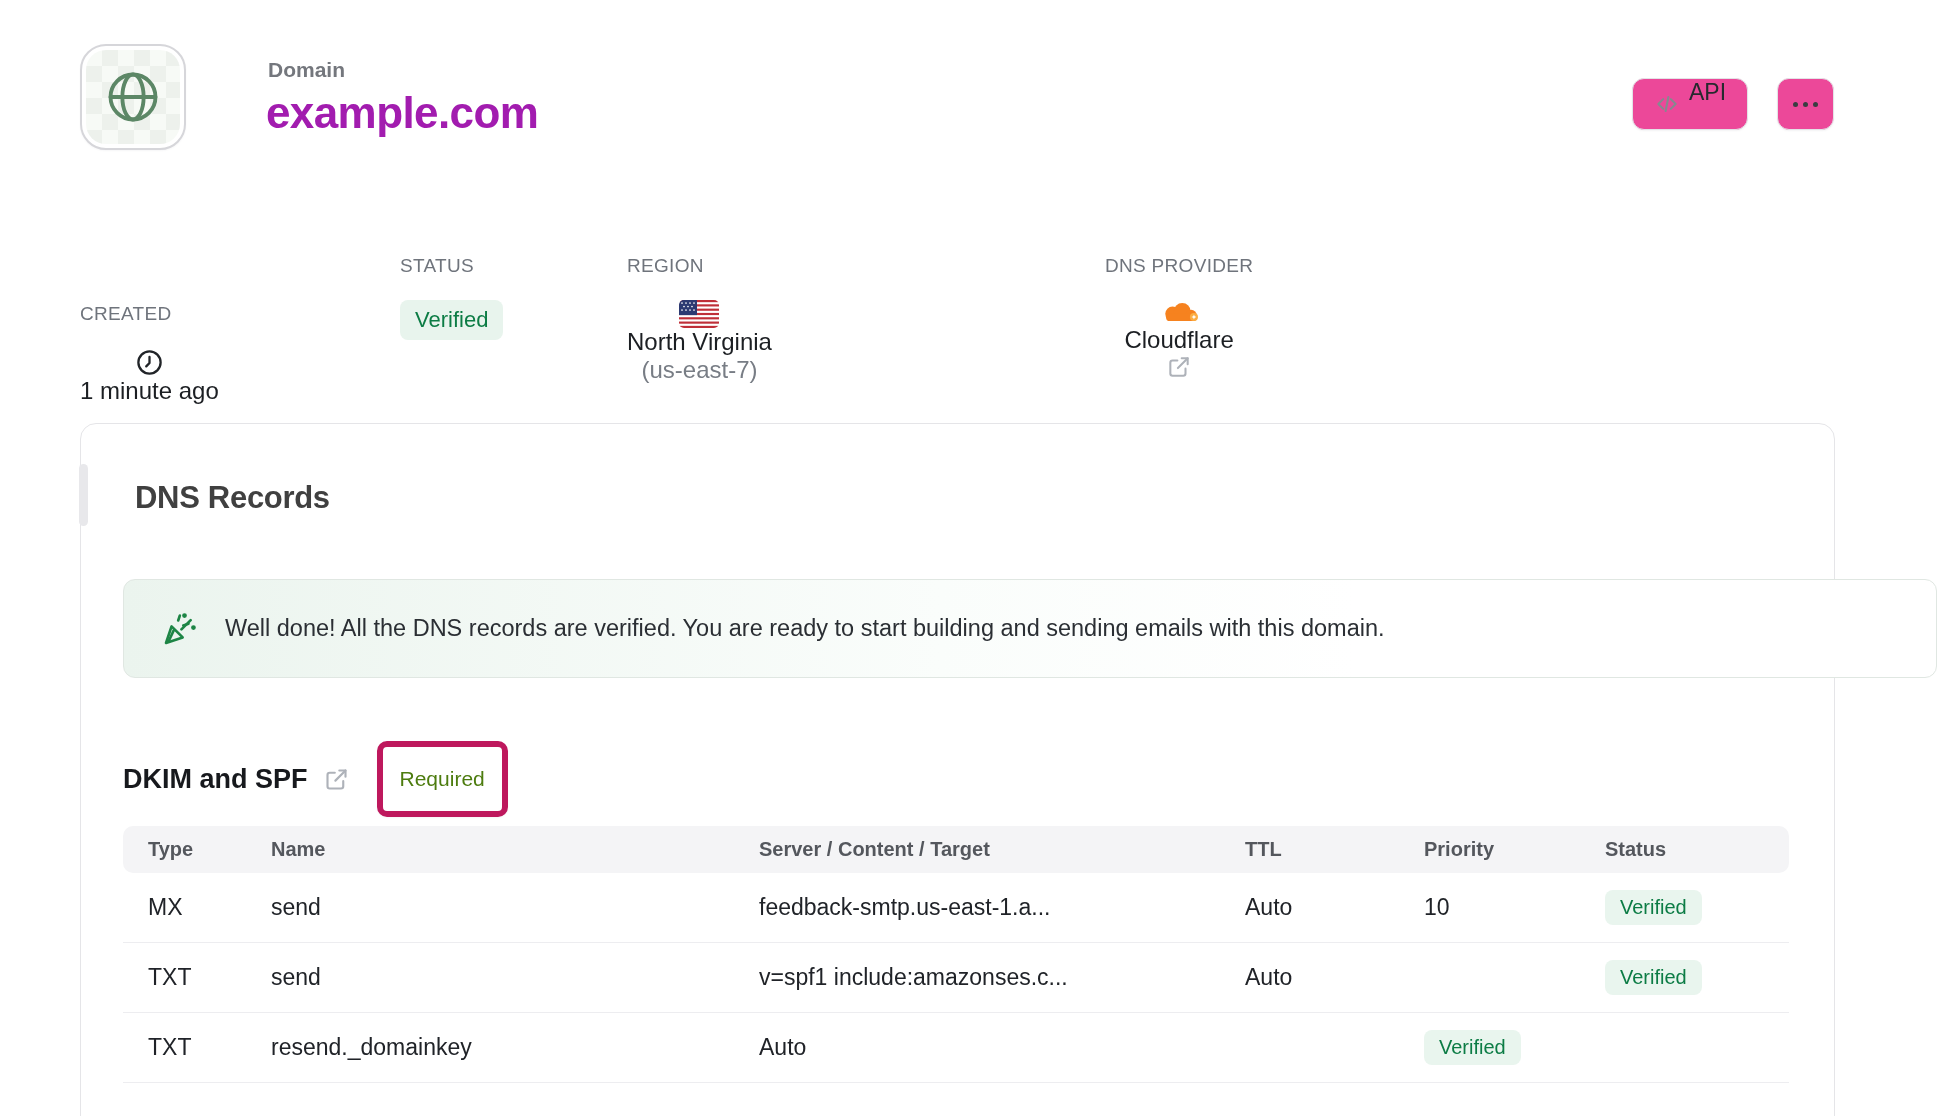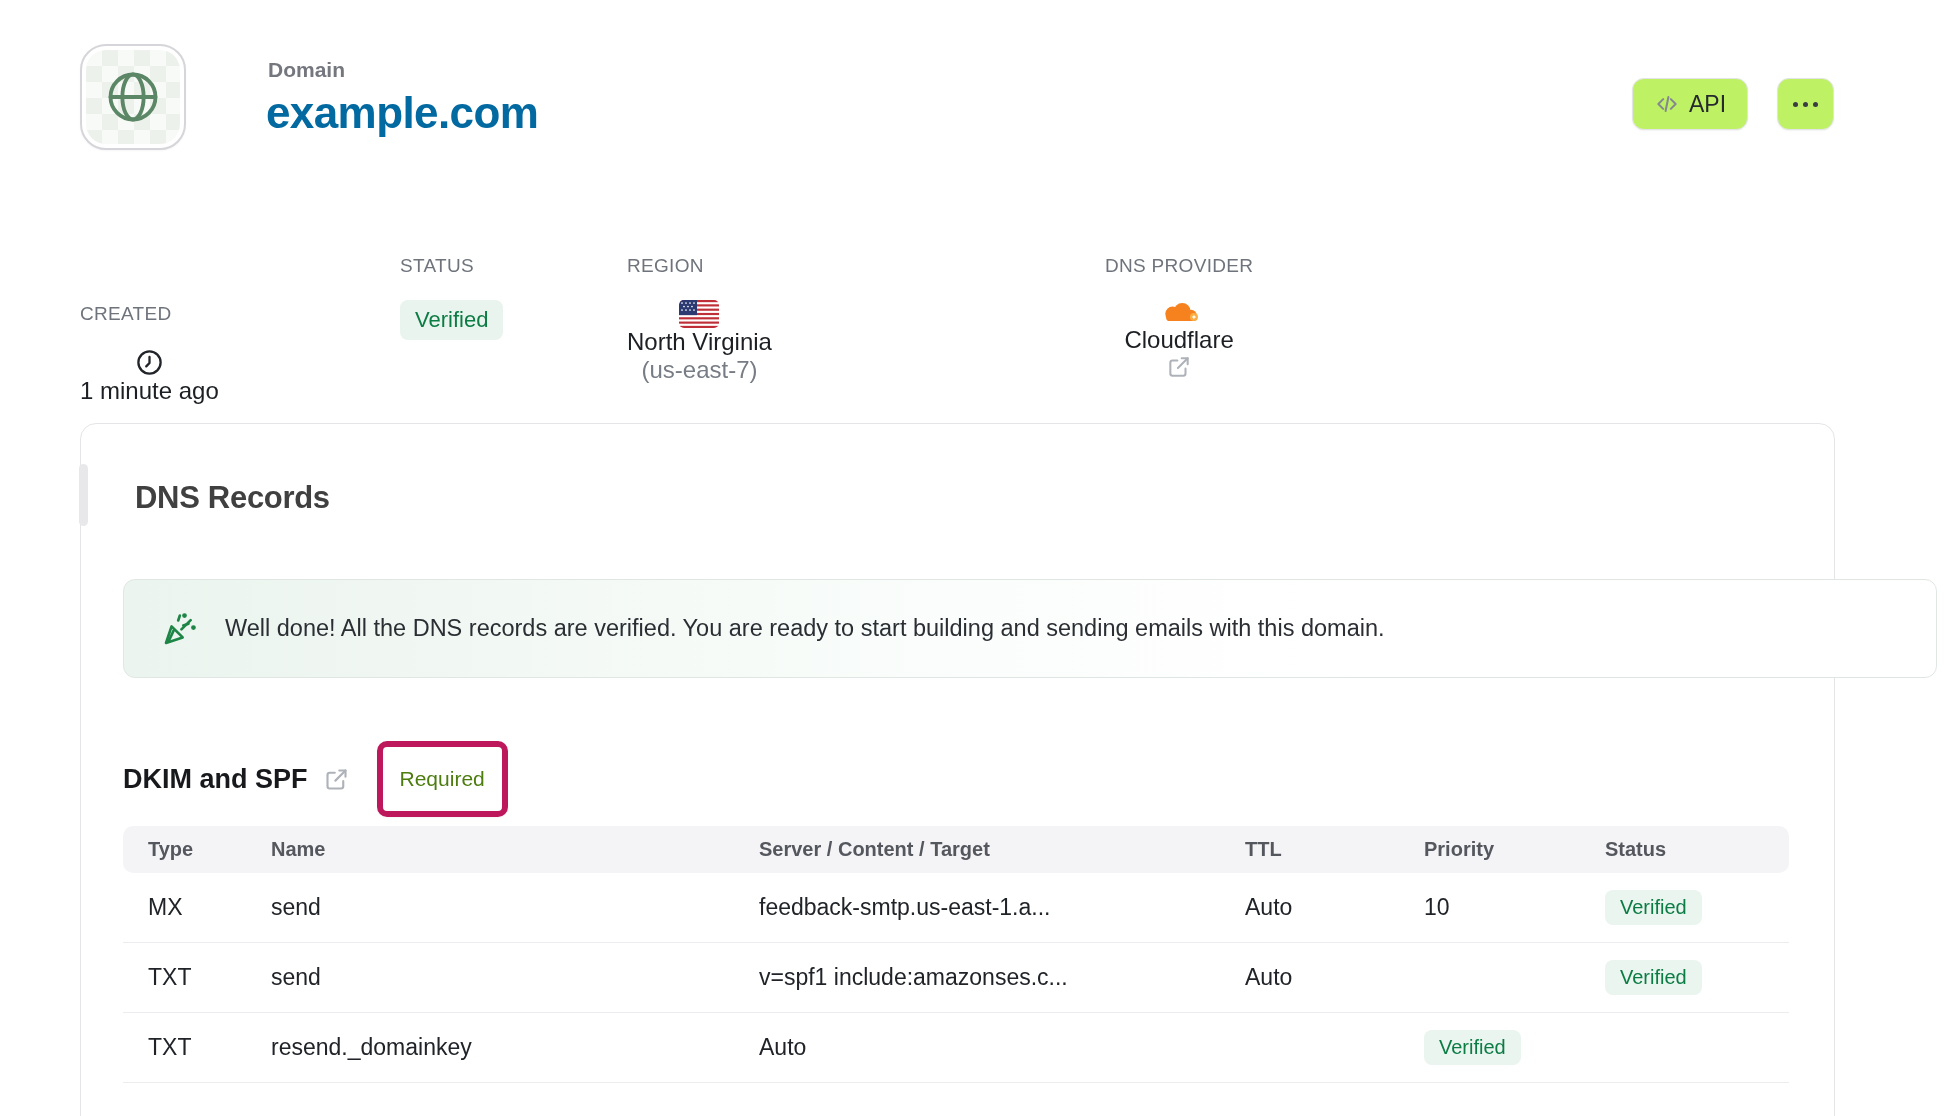--- a/index.html
+++ b/index.html
@@ -17,27 +17,27 @@
     border-radius:26px; border:2px solid #d6d6da; background:#fff; padding:4px;
     box-shadow:0 1px 2px rgba(16,24,40,.04);
   }
   .tile-inner {
     width:100%; height:100%; border-radius:20px; overflow:hidden;
     display:flex; align-items:center; justify-content:center;
     background:repeating-conic-gradient(#edf1ec 0% 25%, #f7faf6 0% 50%);
     background-size:32px 32px;
   }
   .domain-label { position:absolute; left:268px; top:58px; font-size:21px; font-weight:600; color:#74777d; }
-  .domain-name  { position:absolute; left:266px; top:88px; font-size:44px; font-weight:700; color:#0369a1; letter-spacing:-0.6px; }
+  .domain-name  { position:absolute; left:266px; top:88px; font-size:44px; font-weight:700; color:#a21caf; letter-spacing:-0.6px; }
 
   .hdr-actions { position:absolute; left:1632px; top:78px; display:flex; gap:29px; }
   .btn {
-    border:1px solid #e3e3e7; border-radius:12px; background:#bef264;
+    border:1px solid #e3e3e7; border-radius:12px; background:#ec4899;
     box-shadow:0 1px 2px rgba(16,24,40,.05);
-    display:flex; align-items:center; justify-content:center; cursor:pointer;
+    display:flex; justify-content:center; cursor:pointer;
   }
   .btn-api { width:116px; height:52px; gap:9px; font-size:23px; color:#26292e; }
   .btn-more { width:57px; height:52px; gap:5px; }
   .dot { width:5px; height:5px; border-radius:50%; background:#3a3d42; }
 
   
   .meta-col { position:absolute; top:255px; }
   .meta-created { left:80px;margin-top:48px; } .meta-status { left:400px; }
   .meta-region { left:627px; } .meta-dns { left:1105px; }
   .meta-label { font-size:19px; font-weight:500; color:#6f747c; letter-spacing:.3px; }

